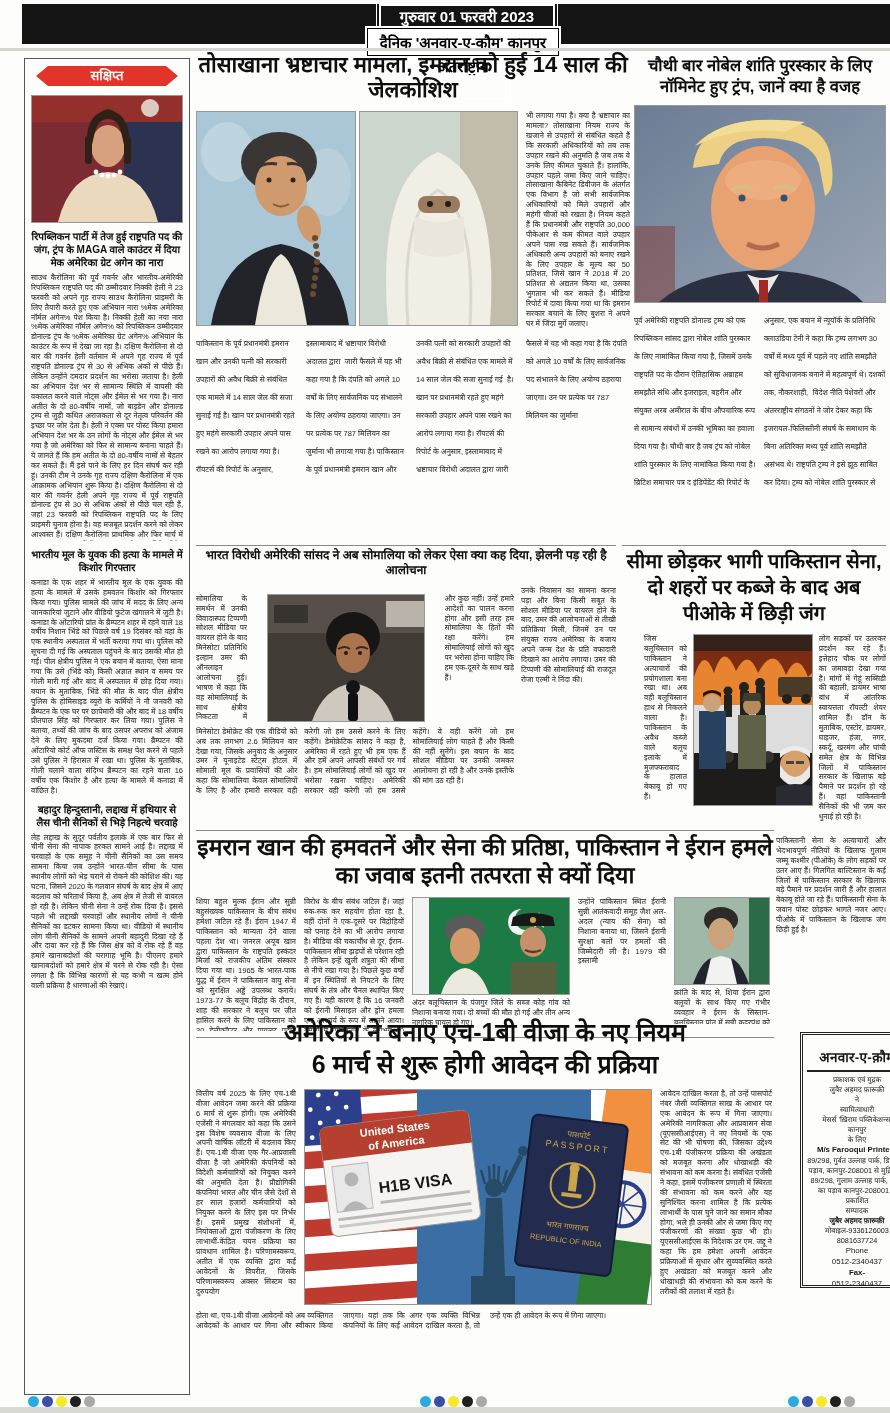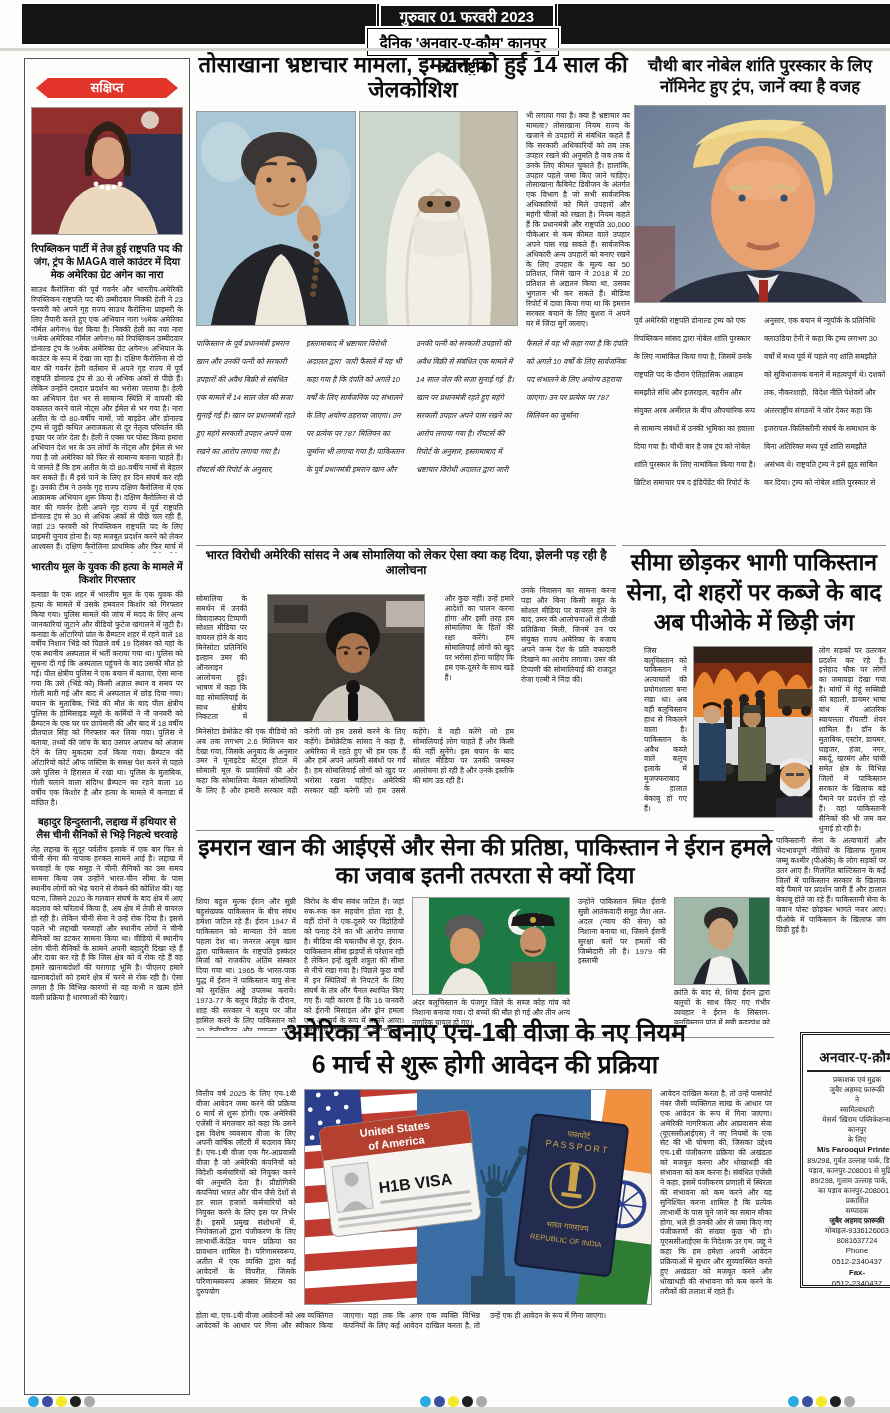--- a/index.html
+++ b/index.html
@@ -22,34 +22,34 @@
   .rule-top{position:absolute;top:48px;left:0;width:890px;height:3px;background:#d6d6d1;}
 
   .hline{position:absolute;height:1px;background:var(--rule_gray);}
 
   
   .small{font-size:7.5px;line-height:1.32;text-align:justify;color:#1b1b1b;overflow:hidden;}
   .photo{border:1px solid #999;overflow:hidden;background:#ddd;}
   .photo svg{display:block;}
 
   
-  .brief{position:absolute;left:24px;top:58px;width:166px;height:1337px;border:1px solid #555;padding:17px 6px;overflow:hidden;}
+  .brief{position:absolute;left:24px;top:58px;width:166px;height:1337px;border:1px solid #555;padding:5px 6px;overflow:hidden;}
   .brief-banner{position:relative;width:118px;height:20px;background:var(--accent_red);color:#fff;font-weight:bold;font-size:13px;text-align:center;line-height:20px;margin:2px auto 9px;}
   .brief-banner::after{content:"";position:absolute;right:-12px;top:0;border-top:10px solid transparent;border-bottom:10px solid transparent;border-left:12px solid var(--accent_red);}
   .brief-banner::before{content:"";position:absolute;left:-12px;top:0;border-top:10px solid transparent;border-bottom:10px solid transparent;border-right:12px solid var(--accent_red);}
   .brief-photo{width:100%;height:128px;margin-bottom:6px;}
   .brief-subhead{font-weight:bold;font-size:10px;line-height:1.3;text-align:center;margin:7px 0 4px;color:#101010;}
   .b1{max-height:268px;} .b2{max-height:288px;} .b3{max-height:452px;}
 
   
   .tosha{position:absolute;left:196px;top:52px;width:434px;}
   .headline{font-weight:bold;text-align:center;color:#0e0e0e;}
   .tosha-headline{font-size:22px;line-height:1.14;margin-bottom:9px;}
   .tosha-body{display:flex;gap:8px;}
-  .tosha-left{width:322px;font-style:italic;}
+  .tosha-left{width:322px;}
   .tosha-photos{display:flex;gap:3px;}
   .tosha-cols{margin-top:6px;column-count:3;column-gap:8px;height:160px;}
   .tosha-right{width:104px;height:388px;}
 
   
   .trump{position:absolute;left:634px;top:55px;width:252px;}
   .trump-headline{font-size:16.5px;line-height:1.3;}
   .trump-photo{width:252px;height:198px;margin:7px 0 6px;}
   .trump-cols{column-count:2;column-gap:8px;height:190px;}
 
@@ -60,21 +60,21 @@
   .somalia-main{width:318px;}
   .somalia-row{display:flex;gap:20px;margin-top:8px;}
   .somalia-col1{width:56px;height:128px;}
   .somalia-photo{width:172px;height:128px;}
   .somalia-col2{width:76px;height:128px;}
   .somalia-bottom{margin-top:5px;column-count:3;column-gap:7px;height:128px;}
   .somalia-col3{width:95px;height:262px;}
 
   
   .pok{position:absolute;left:622px;top:548px;width:264px;}
-  .pok-headline{font-size:23px;line-height:1.3;}
+  .pok-headline{font-size:20px;line-height:1.3;}
   .pok-body{display:flex;gap:6px;margin-top:8px;margin-left:22px;}
   .pok-col1{width:46px;height:205px;}
   .pok-photo{width:128px;height:172px;}
   .pok-col2{width:72px;height:205px;}
   .pok-cont{position:absolute;left:776px;top:836px;width:110px;height:192px;}
 
   
   .iran{position:absolute;left:196px;top:833px;width:578px;}
   .iran-headline{font-size:23px;line-height:1.22;}
   .iran-body{display:grid;grid-template-columns:100px 100px 158px 88px 96px;gap:8px;margin-top:8px;height:134px;overflow:hidden;}
@@ -311,21 +311,21 @@
             <rect x="102" y="126" width="8" height="3" fill="#444"></rect>
           <path d="M82 152 Q101 146 120 152 L120 170 L82 170 Z" fill="#2a2a33"></path>
         </svg>
       </div>
       <div class="small pok-col2">लोग सड़कों पर उतरकर प्रदर्शन कर रहे हैं। इत्तेहाद चौक पर लोगों का जमावड़ा देखा गया है। मांगों में गेहूं सब्सिडी की बहाली, डायमर भाषा बांध में आंतरिक स्वायत्तता रॉयल्टी शेयर शामिल हैं। डॉन के मुताबिक, एस्टोर, डायमर, घाइजर, हंजा, नगर, स्कर्दू, खरमंग और घांची समेत क्षेत्र के विभिन्न जिलों में पाकिस्तान सरकार के खिलाफ बड़े पैमाने पर प्रदर्शन हो रहे हैं। वहां पाकिस्तानी सैनिकों की भी जम कर धुनाई हो रही है।</div>
     </div>
   </div>
   <div class="small pok-cont">पाकिस्तानी सेना के अत्याचारों और भेदभावपूर्ण नीतियों के खिलाफ गुलाम जम्मू कश्मीर (पीओके) के लोग सड़कों पर उतर आए हैं। गिलगित बाल्टिस्तान के कई जिलों में पाकिस्तान सरकार के खिलाफ बड़े पैमाने पर प्रदर्शन जारी हैं और हालात बेकाबू होते जा रहे हैं। पाकिस्तानी सेना के जवान पोस्ट छोड़कर भागते नजर आए। पीओके में पाकिस्तान के खिलाफ जंग छिड़ी हुई है।</div>
 
   <div class="iran">
-    <div class="headline iran-headline">इमरान खान की आईएसें और सेना की प्रतिष्ठा, पाकिस्तान ने ईरान हमले का जवाब इतनी तत्परता से क्यों दिया</div>
+    <div class="headline iran-headline">इमरान खान की हमवतनें और सेना की प्रतिष्ठा, पाकिस्तान ने ईरान हमले का जवाब इतनी तत्परता से क्यों दिया</div>
     <div class="iran-body">
       <div class="small">शिया बहुल मुल्क ईरान और सुन्नी बहुसंख्यक पाकिस्तान के बीच संबंध हमेशा जटिल रहे हैं। ईरान 1947 में पाकिस्तान को मान्यता देने वाला पहला देश था। जनरल अयूब खान द्वारा पाकिस्तान के राष्ट्रपति इस्कंदर मिर्जा को राजकीय अंतिम संस्कार दिया गया था। 1965 के भारत-पाक युद्ध में ईरान ने पाकिस्तान वायु सेना को सुरक्षित अड्डे उपलब्ध कराये। 1973-77 के बलूच विद्रोह के दौरान, शाह की सरकार ने बलूच पर जीत हासिल करने के लिए पाकिस्तान को 30 हेलीकॉप्टर और पायलट प्रदान किए। इसके बावजूद, उनकी जातीय बलूच आबादी के</div>
       <div class="small">विरोध के बीच संबंध जटिल हैं। जहां रुक-रुक कर सहयोग होता रहा है, वहीं दोनों ने एक-दूसरे पर विद्रोहियों को पनाह देने का भी आरोप लगाया है। मीडिया की चकाचौंध से दूर, ईरान-पाकिस्तान सीमा झड़पों से परेशान रही है लेकिन इन्हें खुली शत्रुता की सीमा से नीचे रखा गया है। पिछले कुछ वर्षों में इन स्थितियों से निपटने के लिए संघर्ष के तंत्र और चैनल स्थापित किए गए हैं। यही कारण है कि 16 जनवरी को ईरानी मिसाइल और ड्रोन हमला एक आश्चर्य के रूप में सामने आया। हमलों में पाकिस्तान के लगभग 60 किलोमीटर</div>
       <div class="iran-mid">
         <div class="photo iran-photo1">
           <svg width="156" height="96" viewBox="0 0 156 96">
             <rect width="156" height="96" fill="#1e7a45"></rect>
             <rect width="16" height="96" fill="#f2f2f2"></rect>
             <circle cx="108" cy="24" r="13" fill="#f2f2f2"></circle>
             <circle cx="113" cy="21" r="11" fill="#1e7a45"></circle>

